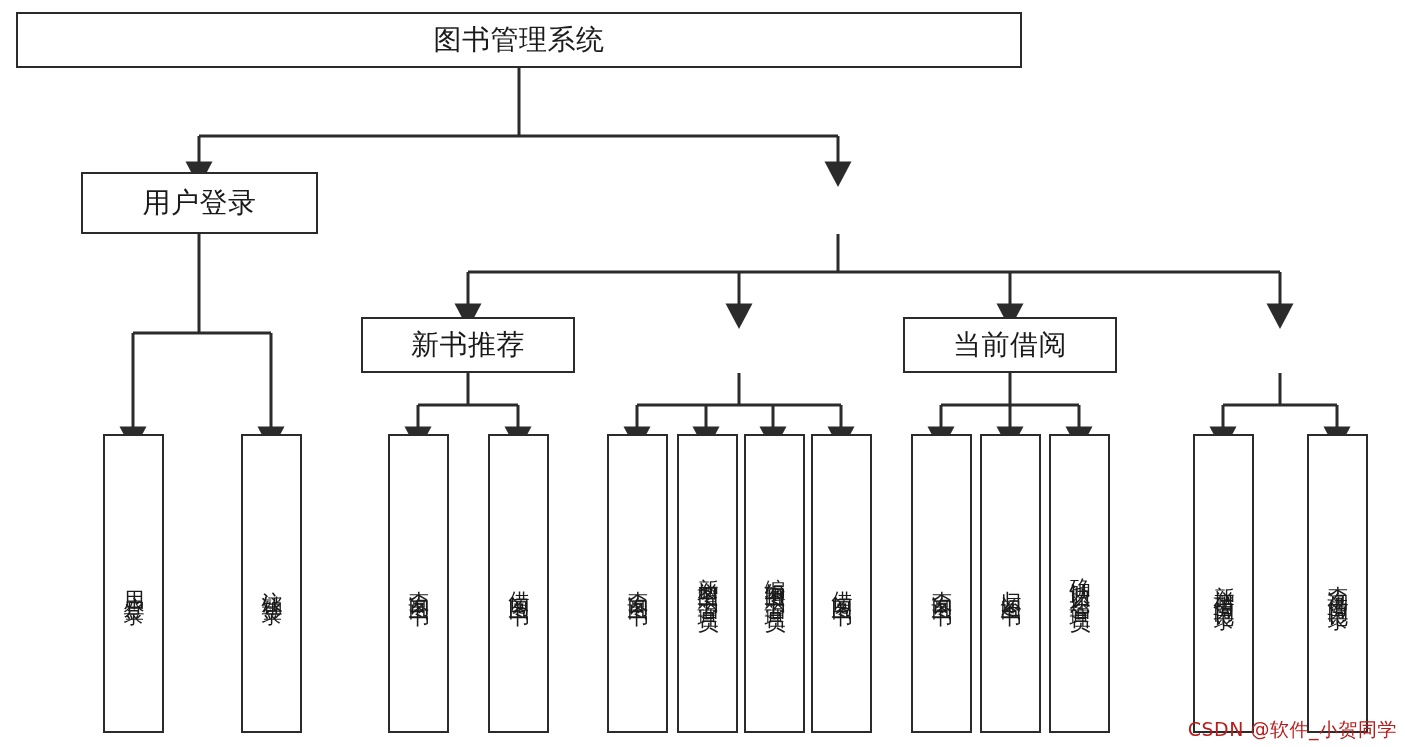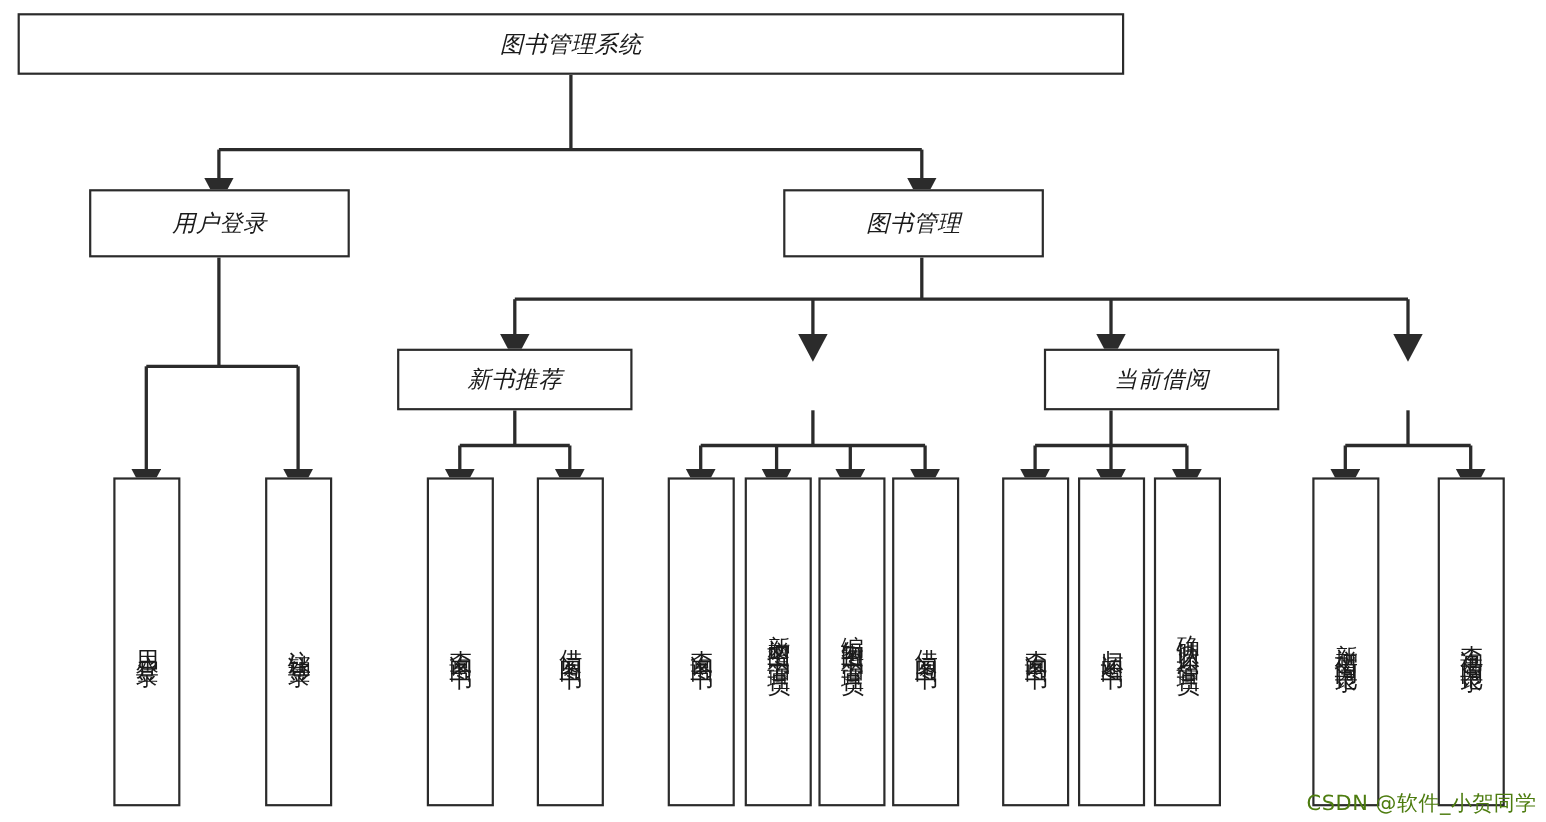--- a/index.html
+++ b/index.html
@@ -30,23 +30,22 @@
     position: absolute;
     box-sizing: border-box;
     background: #ffffff;
     border: 2px solid #2b2b2b;
     display: flex;
     align-items: center;
     justify-content: center;
     color: #1a1a1a;
   }
   .node.h {
-    font-size: 21px;
+    font-size: 28px;
     letter-spacing: 0.5px;
-    font-style: italic;
   }
   .node.v {
     font-size: 21px;
   }
   .node.v .vlabel {
     writing-mode: vertical-rl;
     text-orientation: upright;
     letter-spacing: 5px;
     line-height: 1;
     white-space: nowrap;
@@ -55,21 +54,21 @@
   .node .hlabel {
     display: block;
     white-space: nowrap;
     line-height: 1;
   }
   #watermark {
     position: absolute;
     right: 8px;
     bottom: 4px;
     font-size: 19px;
-    color: #4d7c0f;
+    color: #b91c1c;
     white-space: nowrap;
     letter-spacing: 0.5px;
   }
 </style>
 </head>
 <body>
 
 <div id="diagram">
 
   <svg id="edges" viewBox="0 0 1405 747" xmlns="http://www.w3.org/2000/svg">
@@ -123,28 +122,25 @@
     </g>
   </svg>
 
   <div class="node h" style="left:16px; top:12px; width:1006px; height:56px;">
     <span class="hlabel">图书管理系统</span>
   </div>
 
   <div class="node h" style="left:81px; top:172px; width:237px; height:62px;">
     <span class="hlabel">用户登录</span>
   </div>
-  <div class="node h" style="left:712px; top:172px; width:237px; height:62px;">
-    <span class="hlabel">图书管理</span>
-  </div>
 
   <div class="node h" style="left:361px; top:317px; width:214px; height:56px;text-align:right;">
     <span class="hlabel">新书推荐</span>
   </div>
-  <div class="node h" style="left:949px; top:317px; width:214px; height:56px;">
+  <div class="node h" style="left:903px; top:317px; width:214px; height:56px;">
     <span class="hlabel">当前借阅</span>
   </div>
 
   <div class="node v" style="left:103px; top:434px; width:61px; height:299px;">
     <span class="vlabel">用户登录</span>
   </div>
   <div class="node v" style="left:241px; top:434px; width:61px; height:299px;">
     <span class="vlabel">注销登录</span>
   </div>
 

